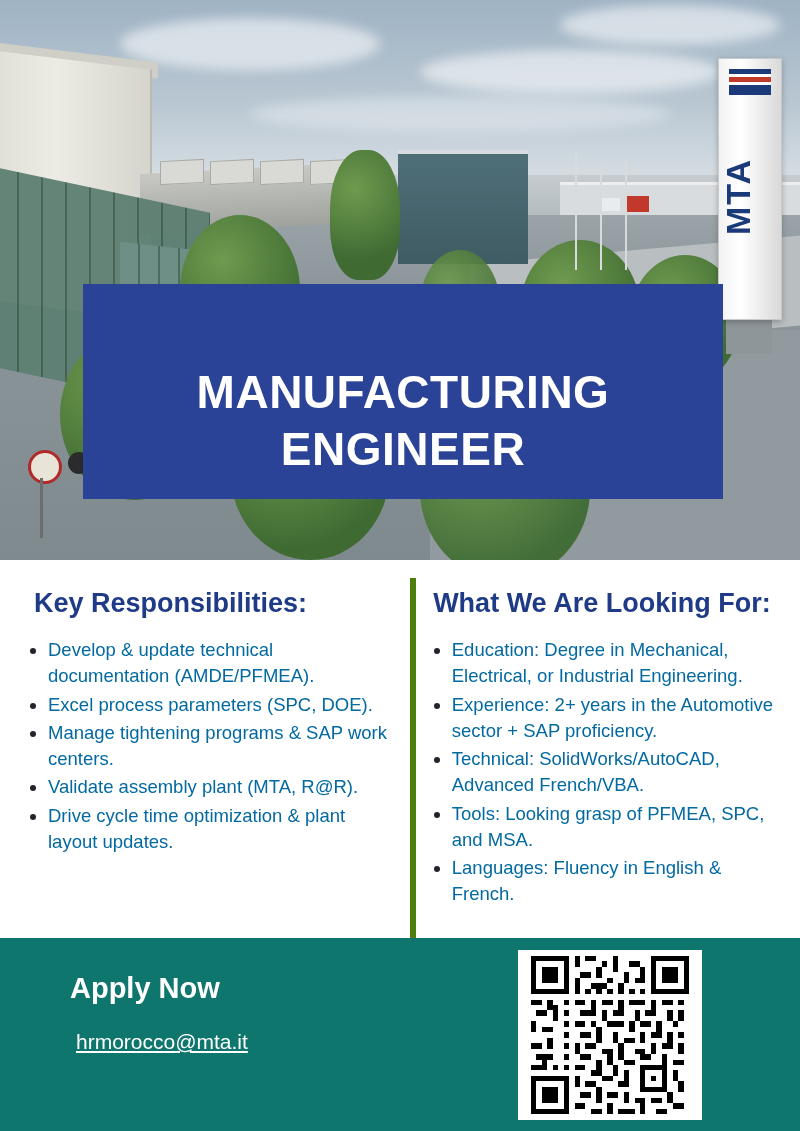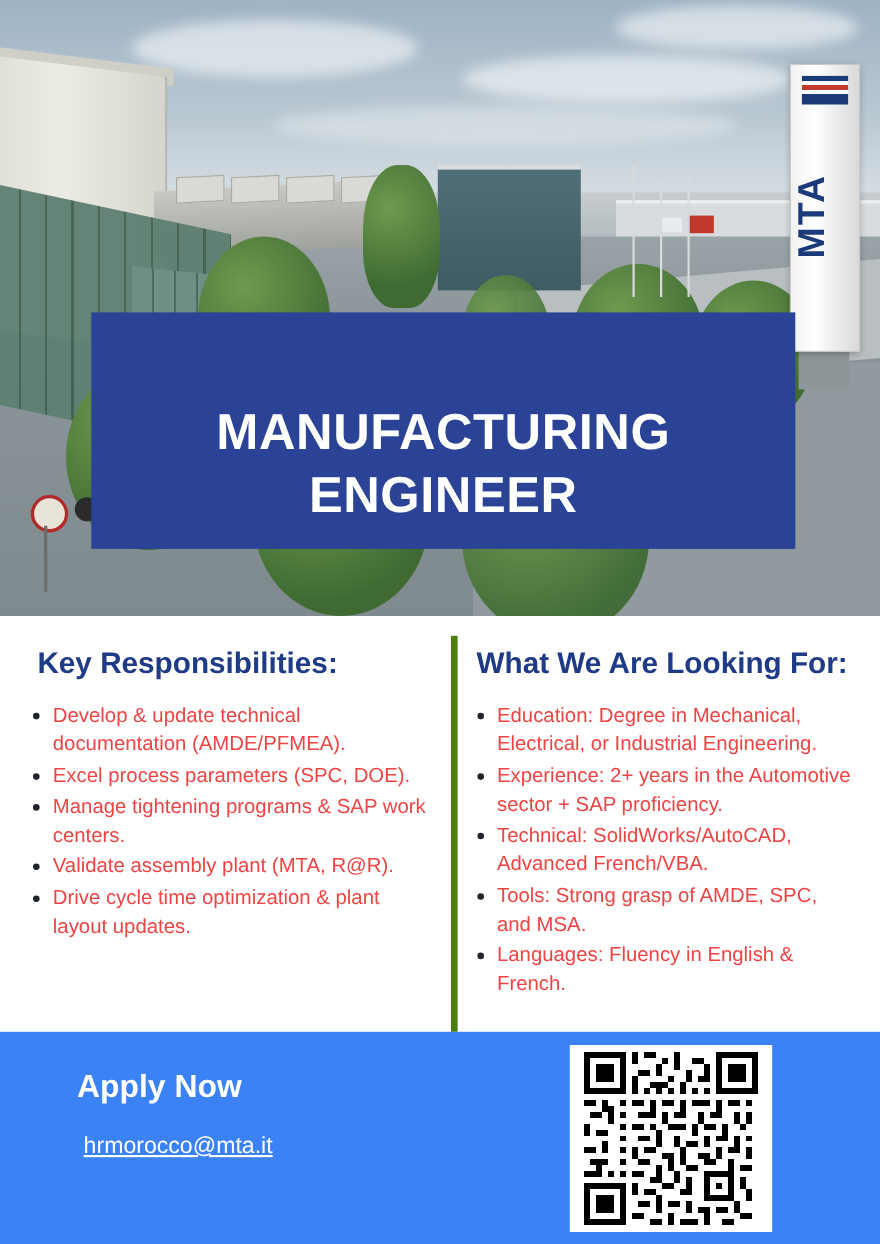--- a/index.html
+++ b/index.html
@@ -244,35 +244,35 @@
     margin: 0 0 18px 0;
     color: #1f3a86;
     font-size: 27px;
     font-weight: bold;
     text-align: center;
   }
   .col-left h2 { text-align: left; padding-left: 8px;}
   ul {
     margin: 0;
     padding-left: 22px;
-    color: #ef4444;
+    color: #0369a1;
     font-size: 18.5px;
     line-height: 1.42;
   }
   li { margin-bottom: 2px; }
   li::marker { color: #20242b; }
 
   
   .footer {
     position: absolute;
     left: 0;
     top: 938px;
     width: 800px;
     height: 193px;
-    background: #3b82f6;
+    background: #0f766e;
     color: #ffffff;
   }
   .apply {
     position: absolute;
     left: 70px;
     top: 34px;
     font-size: 29px;
     font-weight: bold;
   }
   .email {
@@ -368,21 +368,21 @@
       <li>Drive cycle time optimization &amp; plant layout updates.</li>
     </ul>
   </div>
 
   <div class="col col-right">
     <h2>What We Are Looking For:</h2>
     <ul>
       <li>Education: Degree in Mechanical, Electrical, or Industrial Engineering.</li>
       <li>Experience: 2+ years in the Automotive sector + SAP proficiency.</li>
       <li>Technical: SolidWorks/AutoCAD, Advanced French/VBA.</li>
-      <li>Tools: Strong grasp of AMDE, SPC, and MSA.</li>
+      <li>Tools: Looking grasp of PFMEA, SPC, and MSA.</li>
       <li>Languages: Fluency in English &amp; French.</li>
     </ul>
   </div>
 </div>
 
 <div class="footer">
   <div class="apply">Apply Now</div>
   <a class="email" href="#">hrmorocco@mta.it</a>
 
   <div class="qr">

